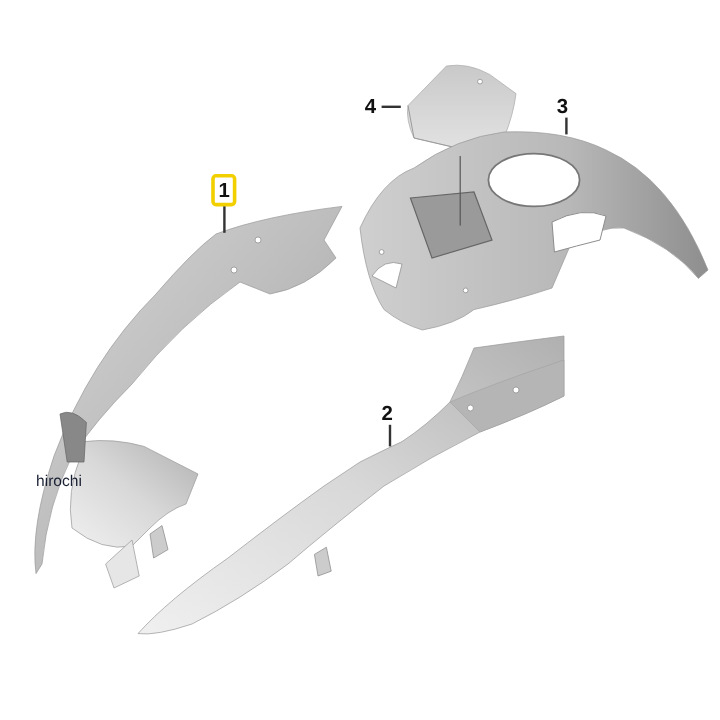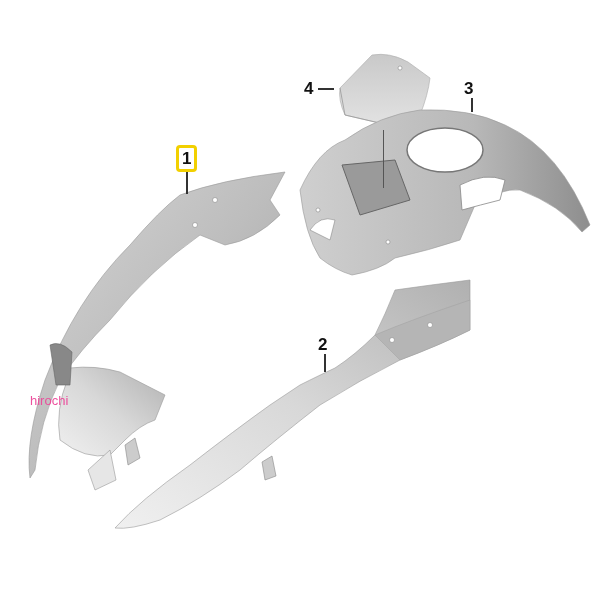--- a/index.html
+++ b/index.html
@@ -1,21 +1,21 @@
 <!DOCTYPE html>
 <html><head>
 <meta charset="utf-8">
 <style>
   html, body { margin:0; padding:0; background:#ffffff; }
   body { width:600px; height:600px; position:relative; overflow:hidden; font-family:"Liberation Sans", sans-serif; }
   #stage { position:absolute; left:0; top:0; width:600px; height:600px; }
   .callout { position:absolute; font-family:"Liberation Sans", sans-serif; font-weight:bold; font-size:17px; color:#111; line-height:1; }
   .callout.highlight { border:3px solid #f2d000; border-radius:4px; padding:2px 3px; background:#fff; }
   .leader { position:absolute; background:#333; }
-  .watermark { position:absolute; color:#ec4899; font-family:"Liberation Sans", sans-serif; font-size:13px; opacity:0.95; }
+  .watermark { position:absolute; color:#0f172a; font-family:"Liberation Sans", sans-serif; font-size:13px; opacity:0.95; }
 </style>
 </head>
 <body>
 
 <div id="stage">
   <svg width="600" height="600" viewBox="0 0 600 600">
     <defs>
       <linearGradient id="g1" x1="0" y1="0" x2="1" y2="1">
         <stop offset="0" stop-color="#d6d6d6"></stop>
         <stop offset="0.5" stop-color="#bdbdbd"></stop>

